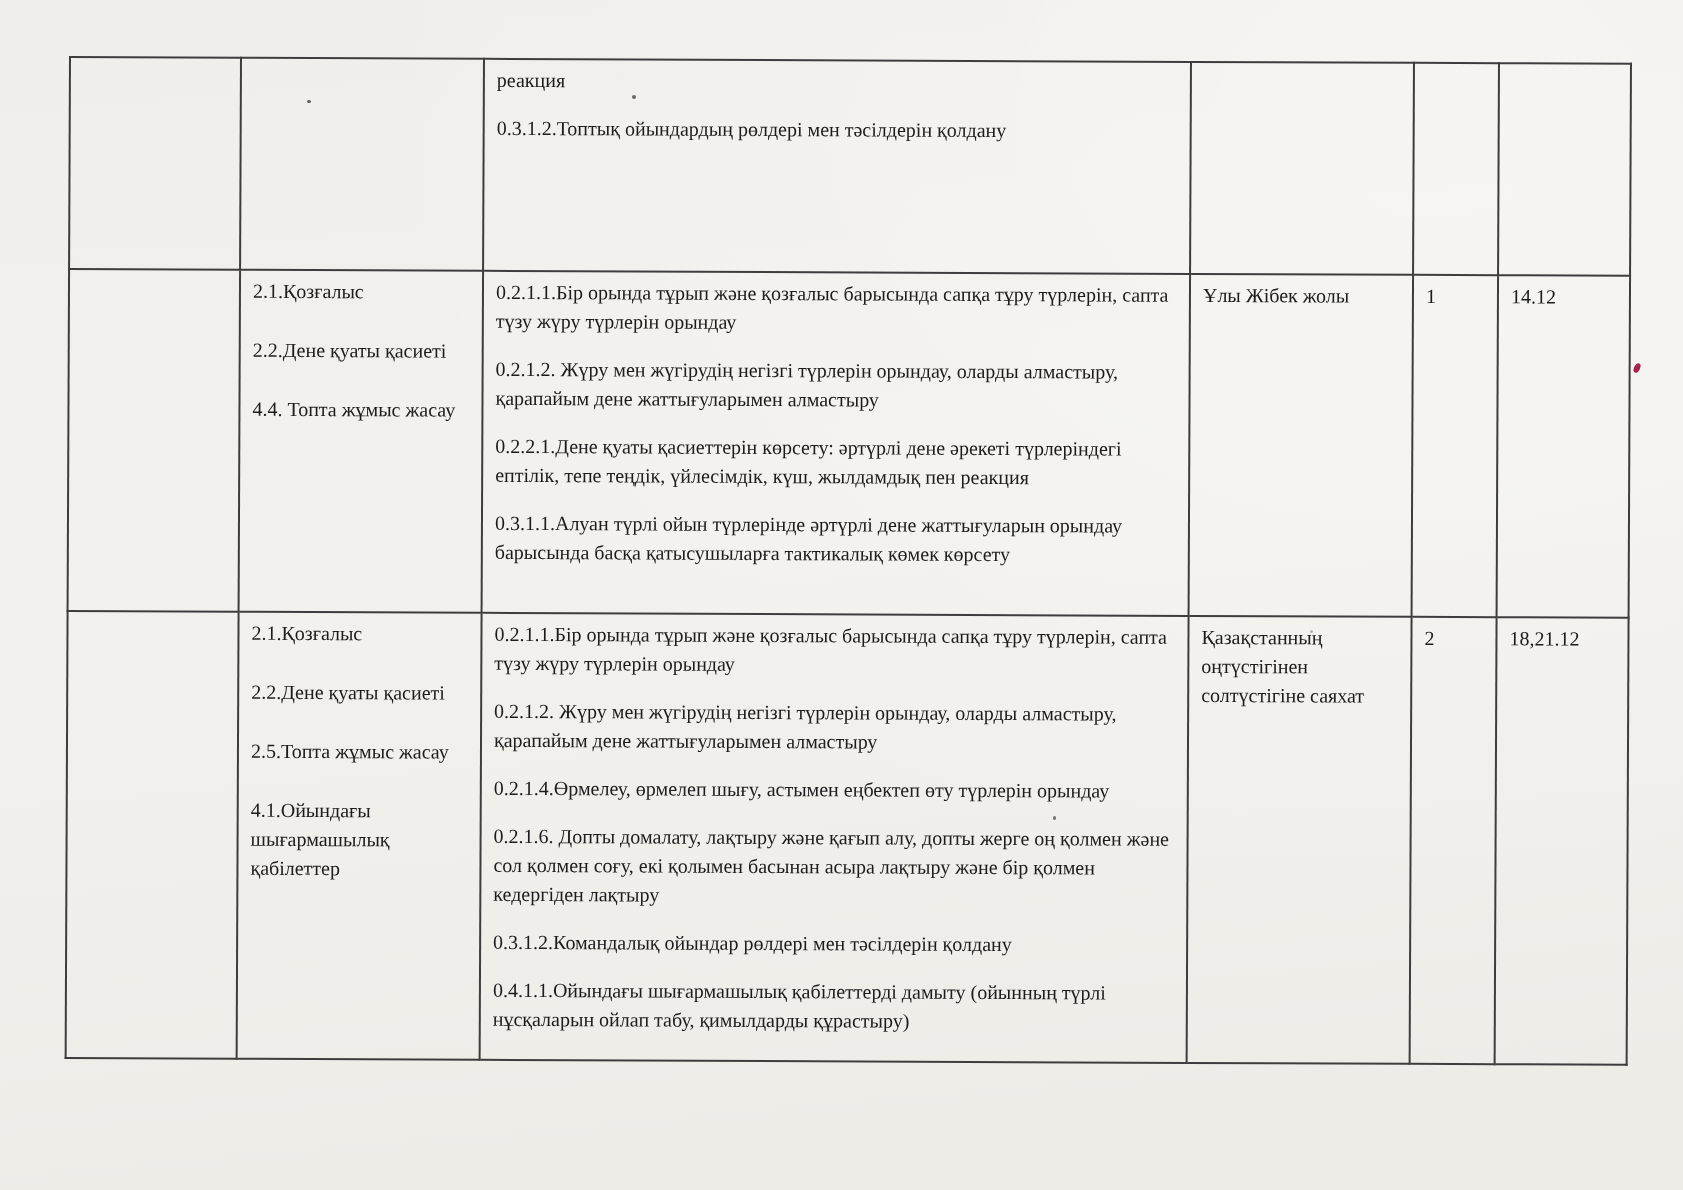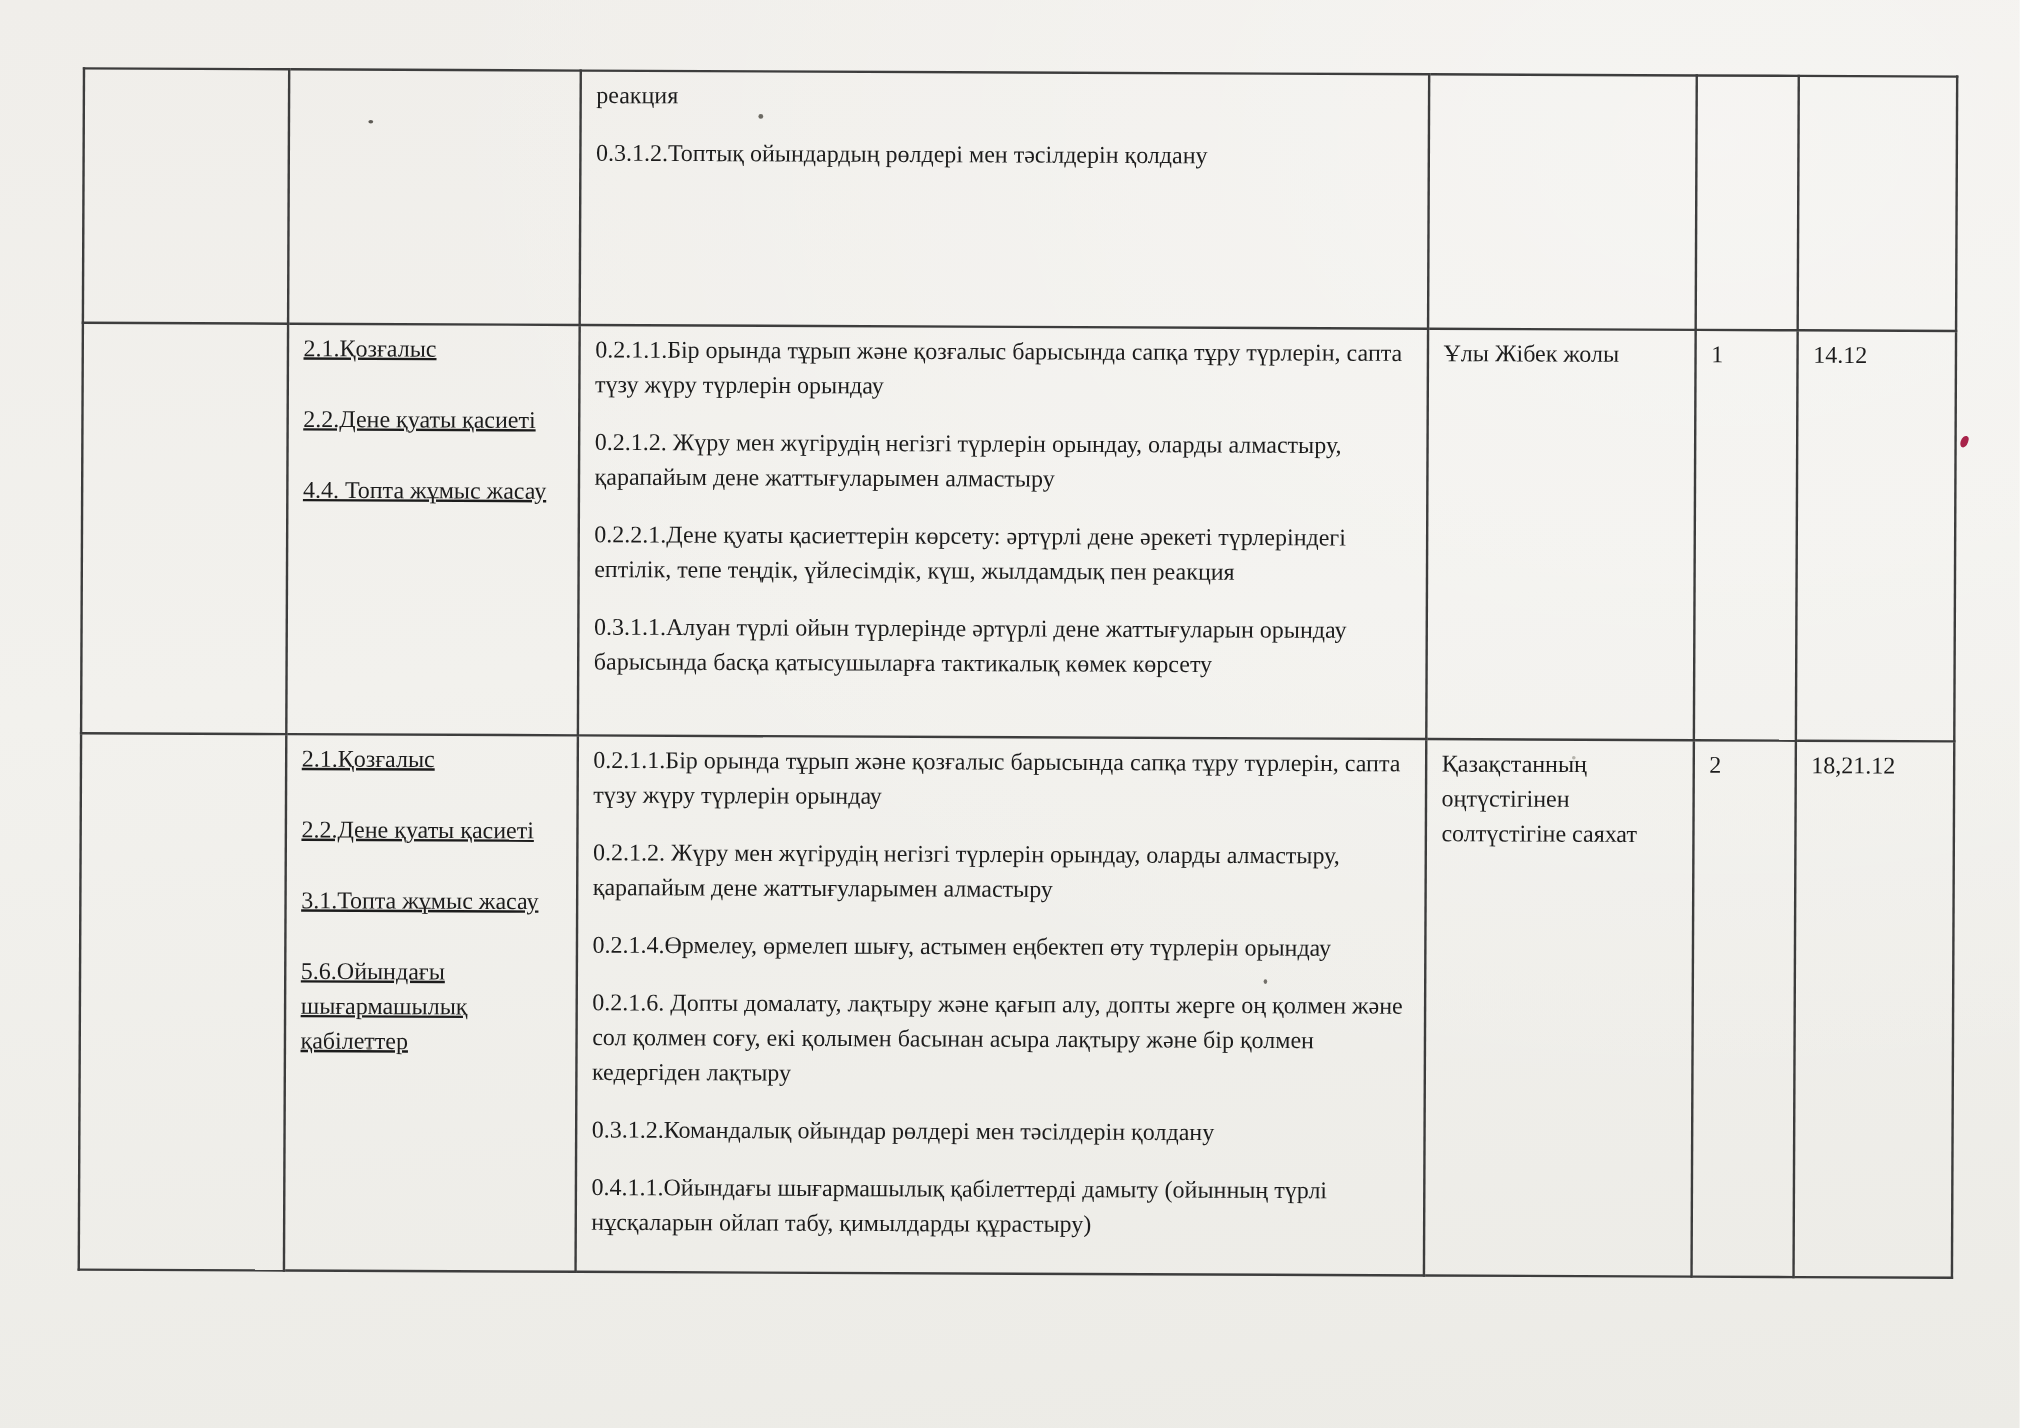--- a/index.html
+++ b/index.html
@@ -43,21 +43,21 @@
   .col-obj    { width: 707px; }
   .col-theme  { width: 223px; }
   .col-hours  { width: 85px;  }
   .col-date   { width: 132px; }
 
   .row-top    { height: 212px; }
   .row-mid    { height: 342px; }
   .row-bottom { height: 440px; }
 
   td p { margin: 0 0 19px 0; }
-  td.crit-cell p { margin: 0 0 30px 0; text-decoration: underline; }
+  td.crit-cell p { margin: 0 0 30px 0; }
 
   
   .speck {
     position: absolute;
     border-radius: 50%;
     pointer-events: none;
   }
   .speck-1 { left: 307px;  top: 100px; width: 4px; height: 3px; background: #5d5a54; }
   .speck-2 { left: 632px;  top: 95px;  width: 4px; height: 4px; background: #6b6962; }
   .speck-3 { left: 1053px; top: 816px; width: 3px; height: 4px; background: #73706a; }
@@ -117,22 +117,22 @@
     <td>Ұлы Жібек жолы</td>
     <td>1</td>
     <td>14.12</td>
   </tr>
 
   <tr class="row-bottom">
     <td></td>
     <td class="crit-cell">
       <p>2.1.Қозғалыс</p>
       <p>2.2.Дене қуаты қасиеті</p>
-      <p>3.1.Топта жұмыс жасау</p>
-      <p>5.6.Ойындағы шығармашылық қабілеттер</p>
+      <p>2.5.Топта жұмыс жасау</p>
+      <p>4.1.Ойындағы шығармашылық қабілеттер</p>
     </td>
     <td>
       <p>0.2.1.1.Бір орында тұрып және қозғалыс барысында сапқа тұру түрлерін, сапта түзу жүру түрлерін орындау</p>
       <p>0.2.1.2. Жүру мен жүгірудің негізгі түрлерін орындау, оларды алмастыру, қарапайым дене жаттығуларымен алмастыру</p>
       <p>0.2.1.4.Өрмелеу, өрмелеп шығу, астымен еңбектеп өту түрлерін орындау</p>
       <p>0.2.1.6. Допты домалату, лақтыру және қағып алу, допты жерге оң қолмен және сол қолмен соғу, екі қолымен басынан асыра лақтыру және бір қолмен кедергіден лақтыру</p>
       <p>0.3.1.2.Командалық ойындар рөлдері мен тәсілдерін қолдану</p>
       <p>0.4.1.1.Ойындағы шығармашылық қабілеттерді дамыту (ойынның түрлі нұсқаларын ойлап табу, қимылдарды құрастыру)</p>
     </td>
     <td>Қазақстанның оңтүстігінен солтүстігіне саяхат</td>

